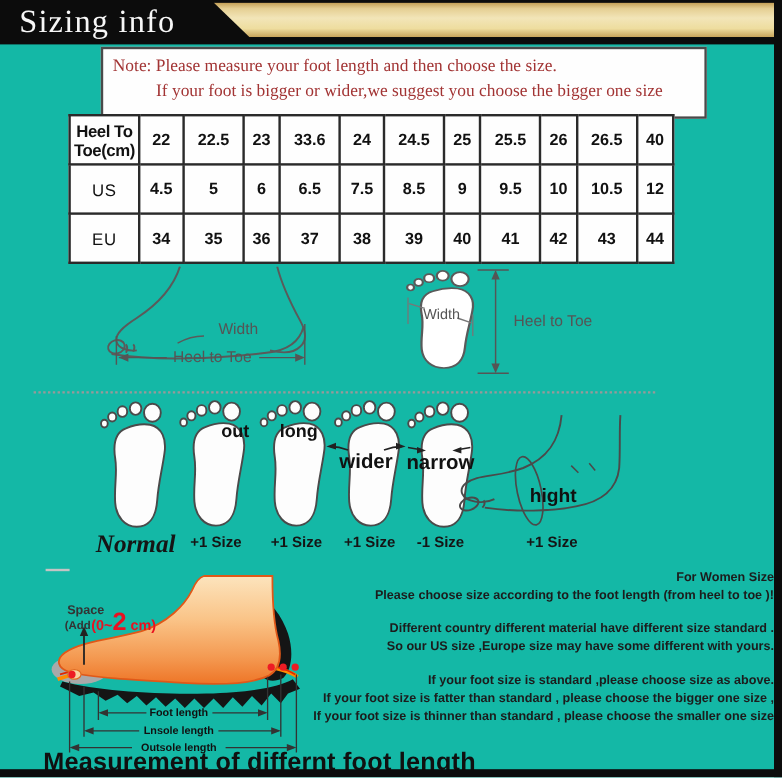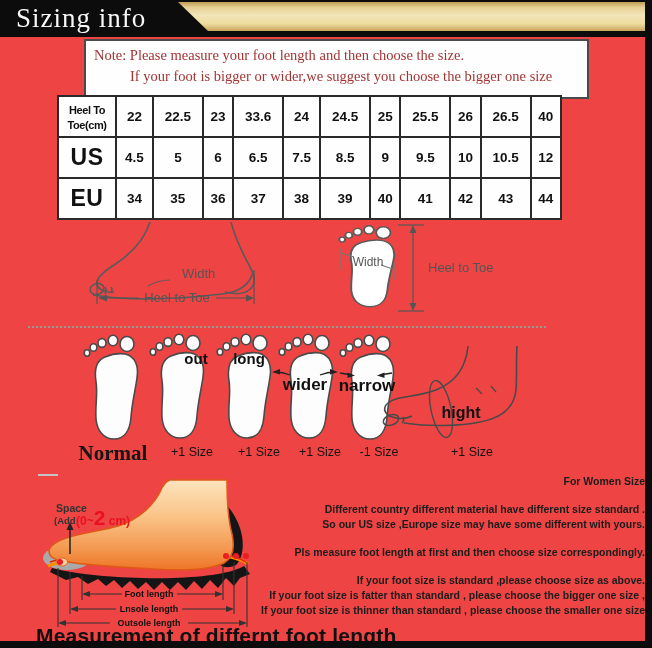--- a/index.html
+++ b/index.html
@@ -1,16 +1,16 @@
 <!DOCTYPE html>
 <html><head>
 <meta charset="utf-8">
 <style>
   html,body{margin:0;padding:0;background:#ffffff;}
-  .page{position:relative;width:652px;height:648px;background:#ef4444;overflow:hidden;
+  .page{position:relative;width:652px;height:648px;background:#14b8a6;overflow:hidden;
         font-family:"Liberation Sans",sans-serif;}
   
   .hdr{position:absolute;left:0;top:0;width:652px;height:37px;background:#0c0c0c;}
   .hdr-title{position:absolute;left:16px;top:0;line-height:36px;color:#f7f7f7;
              font-family:"Liberation Serif",serif;font-size:27px;letter-spacing:1px;}
   .gold{position:absolute;left:175px;top:2px;width:477px;height:29px;
         background:linear-gradient(to bottom,#c29c52 0%,#e5cf93 18%,#f2e5b8 45%,#eedd9f 75%,#c8a45a 100%);
         clip-path:polygon(3px 0,100% 0,100% 100%,33px 100%);}
   
   .note{position:absolute;left:57px;top:39px;width:501px;height:52px;border:2px solid #4a4a4a;
@@ -18,30 +18,30 @@
         padding-top:4px;margin-left:27px;}
   .note .l1{margin:2px 0 0 8px;white-space:nowrap;}
   .note .l2{margin:4px 0 0 44px;white-space:nowrap;}
   
   table.sizes{position:absolute;left:57px;top:95px;width:505px;height:124px;border-collapse:collapse;
               background:#fefefe;}
   table.sizes td{border:2px solid #2a2a2a;text-align:center;vertical-align:middle;color:#111;
                  font-size:13.5px;font-weight:600;padding:0;}
   table.sizes td.rowlab{width:56px;}
   table.sizes tr{height:41px;}
-  .lab-small{font-size:11px;font-weight:700;letter-spacing:-0.4px;}
-  .lab-big{font-size:23px;font-weight:700;letter-spacing:0.5px;}
+  .lab-small{font-size:14px;font-weight:700;letter-spacing:-0.4px;}
+  .lab-big{font-size:14px;font-weight:400;letter-spacing:0.5px;}
   
   .svg-abs{position:absolute;}
   svg text{font-family:"Liberation Sans",sans-serif;}
   .dotline{position:absolute;left:28px;top:326px;width:518px;border-top:2px dotted #999;}
   
   .verdict{position:absolute;top:441px;transform:translateX(-50%);white-space:nowrap;color:#151515;}
-  .verdict.normal{font-family:"Liberation Serif",serif;font-weight:600;font-size:21px;}
-  .verdict.plus{font-size:12.5px;font-weight:400;margin-left:12px;}
+  .verdict.normal{font-family:"Liberation Serif",serif;font-style:italic;font-weight:600;font-size:21px;}
+  .verdict.plus{font-size:12.5px;font-weight:700;}
   
   .info{position:absolute;left:261px;top:474px;width:384px;color:#1c1c1c;}
   .info p{margin:0;font-size:10.5px;font-weight:700;line-height:15px;white-space:nowrap;text-align:right;}
   .info .grp{margin-bottom:13px;}
   .caption{position:absolute;left:36px;top:624px;font-size:21px;font-weight:700;color:#101010;
            letter-spacing:0.2px;}
   .dash{position:absolute;left:38px;top:474px;width:20px;height:2px;background:#c4c4c4;}
   .edge-right{position:absolute;left:645px;top:0;width:7px;height:648px;background:#0c0c0c;}
   .edge-bottom{position:absolute;left:0;top:641px;width:652px;height:7px;background:#0c0c0c;}
 </style>
@@ -255,27 +255,25 @@
         <polygon points="225,151 217,148 217,154" fill="#333" stroke="none"></polygon>
     </g>
     <text x="127" y="125" font-size="9" font-weight="bold" fill="#111" text-anchor="middle">Foot length</text>
     <text x="127" y="140" font-size="9" font-weight="bold" fill="#111" text-anchor="middle">Lnsole length</text>
     <text x="127" y="154" font-size="9" font-weight="bold" fill="#111" text-anchor="middle">Outsole length</text>
   </svg>
 
   <div class="info">
     <div class="grp">
       <p>For Women Size</p>
+      <p>Please choose size according to the foot length (from heel to toe )!</p>
     </div>
     <div class="grp">
       <p>Different country different material have different size standard .</p>
       <p>So our US size ,Europe size may have some different with yours.</p>
-    </div>
-    <div class="grp">
-      <p>Pls measure foot length at first and then choose size correspondingly.</p>
     </div>
     <div class="grp">
       <p>If your foot size is standard ,please choose size as above.</p>
       <p>If your foot size is fatter than standard , please choose the bigger one size ,</p>
       <p>If your foot size is thinner than standard , please choose the smaller one size</p>
     </div>
   </div>
 
   <div class="caption">Measurement of differnt foot length</div>
 

